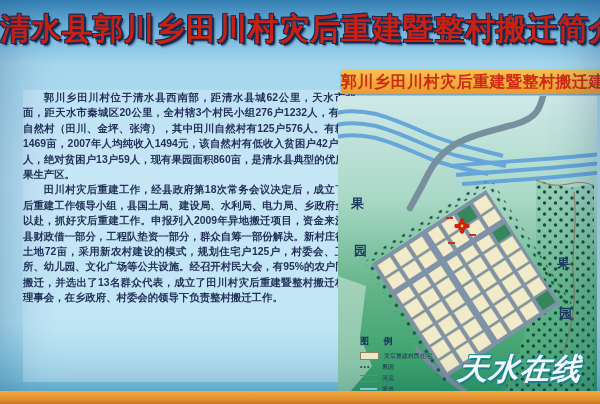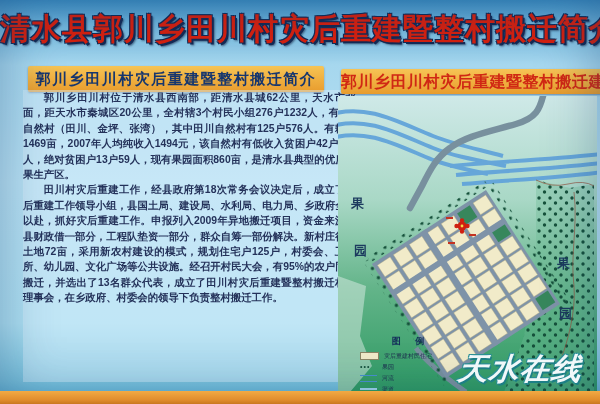--- a/index.html
+++ b/index.html
@@ -33,21 +33,21 @@
     font-size:10.4px;line-height:15.4px;color:#24325a;font-weight:bold;
   }
   .map{position:absolute;left:338px;top:96px;width:259px;height:296px;}
   .map svg{position:absolute;left:0;top:0;}
   .map-label{position:absolute;font-size:13px;font-weight:bold;color:#1c3a5e;}
   .map-label.lg1{left:13px;top:99px;}
   .map-label.lg2{left:16px;top:146px;}
   .map-label.rg1{left:219px;top:159px;}
   .map-label.rg2{left:221px;top:209px;}
   .legend{position:absolute;left:22px;top:239px;width:102px;}
-  .legend-title{font-size:9px;font-weight:bold;color:#142f5a;letter-spacing:6px;margin-bottom:3px;text-align:center;}
+  .legend-title{font-size:9px;font-weight:bold;color:#142f5a;letter-spacing:6px;margin-bottom:3px;}
   .legend-row{display:flex;align-items:center;height:10px;margin-bottom:1px;}
   .legend-row .sw{width:17px;margin-right:5px;flex:0 0 auto;}
   .legend-row .lbl{font-size:6px;color:#1c2e4e;white-space:nowrap;}
   .sw-housing{height:6px;background:#f1ebc9;border:0.5px solid #8b8564;}
   .sw-trees{height:8px;line-height:8px;font-size:7px;color:#15503a;letter-spacing:1px;}
   .sw-river{height:5px;border-top:1.4px solid #4a90d0;border-bottom:1.4px solid #4a90d0;}
   .sw-channel{height:2px;background:#9fd4ec;}
   .watermark{
     position:absolute;left:458px;top:349px;width:145px;
     font-size:30px;font-weight:bold;font-style:italic;letter-spacing:1px;white-space:nowrap;
@@ -60,21 +60,20 @@
     background:linear-gradient(180deg,#f2aa44 0%,#e08c2c 70%,#c9771f 100%);z-index:4;
   }
 </style>
 </head>
 <body>
 
 <div class="board">
 
   <div class="main-title">清水县郭川乡田川村灾后重建暨整村搬迁简介</div>
 
-  <div class="title-bar left">郭川乡田川村灾后重建暨整村搬迁简介</div>
 
   <div class="intro-text">
     <p>郭川乡田川村位于清水县西南部，距清水县城62公里，天水市北面，距天水市秦城区20公里，全村辖3个村民小组276户1232人，有3个自然村（田川、金坪、张湾），其中田川自然村有125户576人。有耕地1469亩，2007年人均纯收入1494元，该自然村有低收入贫困户42户190人，绝对贫困户13户59人，现有果园面积860亩，是清水县典型的优质苹果生产区。</p>
     <p>田川村灾后重建工作，经县政府第18次常务会议决定后，成立了灾后重建工作领导小组，县国土局、建设局、水利局、电力局、乡政府全力以赴，抓好灾后重建工作。申报列入2009年异地搬迁项目，资金来源由县财政借一部分，工程队垫资一部分，群众自筹一部份解决。新村庄征用土地72亩，采用新农村建设的模式，规划住宅户125户，村委会、卫生所、幼儿园、文化广场等公共设施。经召开村民大会，有95%的农户同意搬迁，并选出了13名群众代表，成立了田川村灾后重建暨整村搬迁村民理事会，在乡政府、村委会的领导下负责整村搬迁工作。</p>
   </div>
 
   <div class="title-bar right">郭川乡田川村灾后重建暨整村搬迁建设规划图</div>
 
   <div class="map">
     <svg width="259" height="296" viewBox="0 0 259 296">

